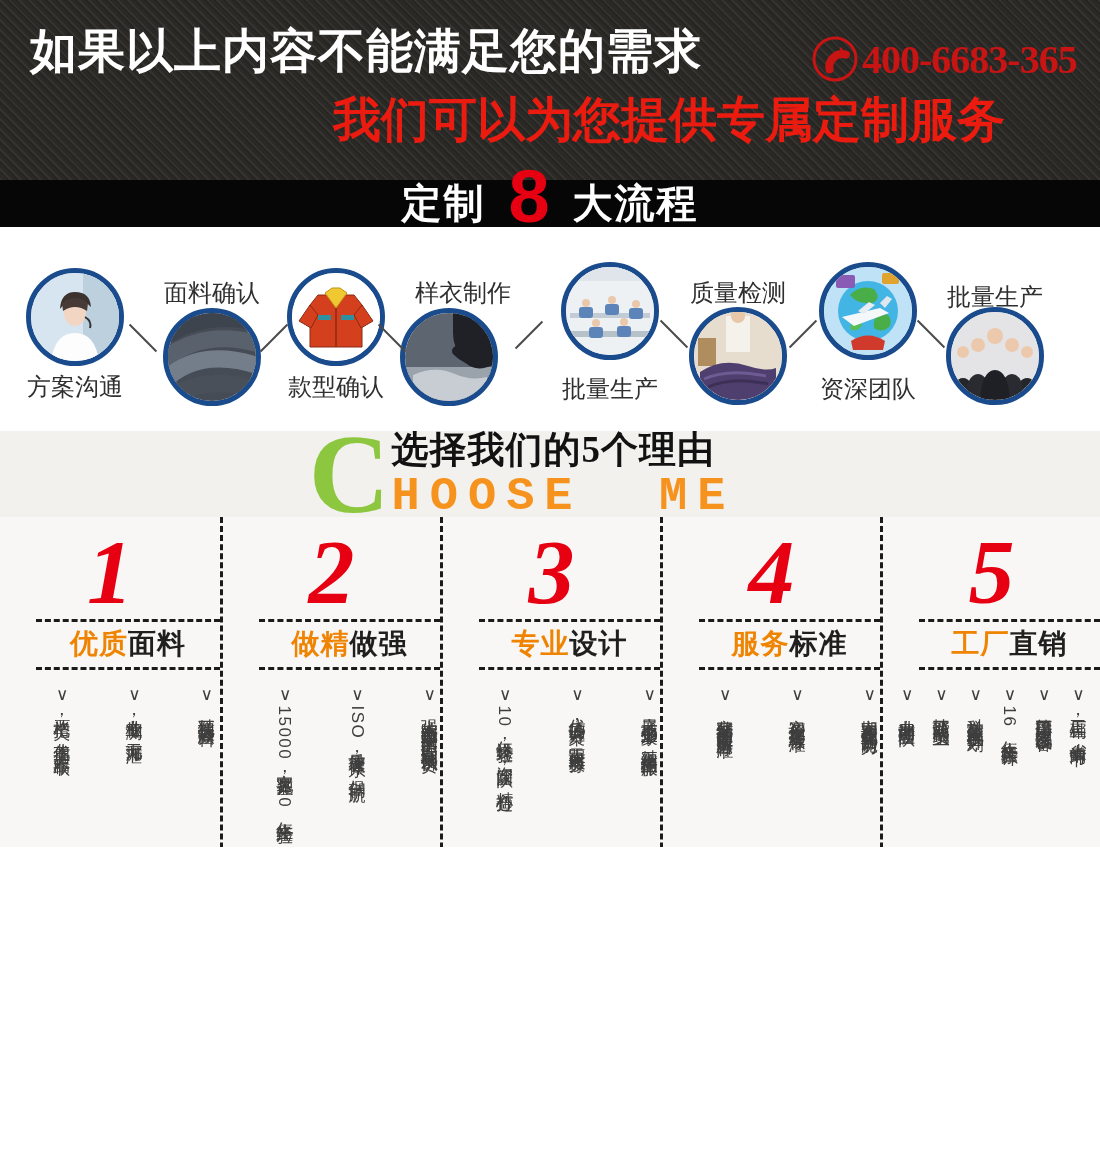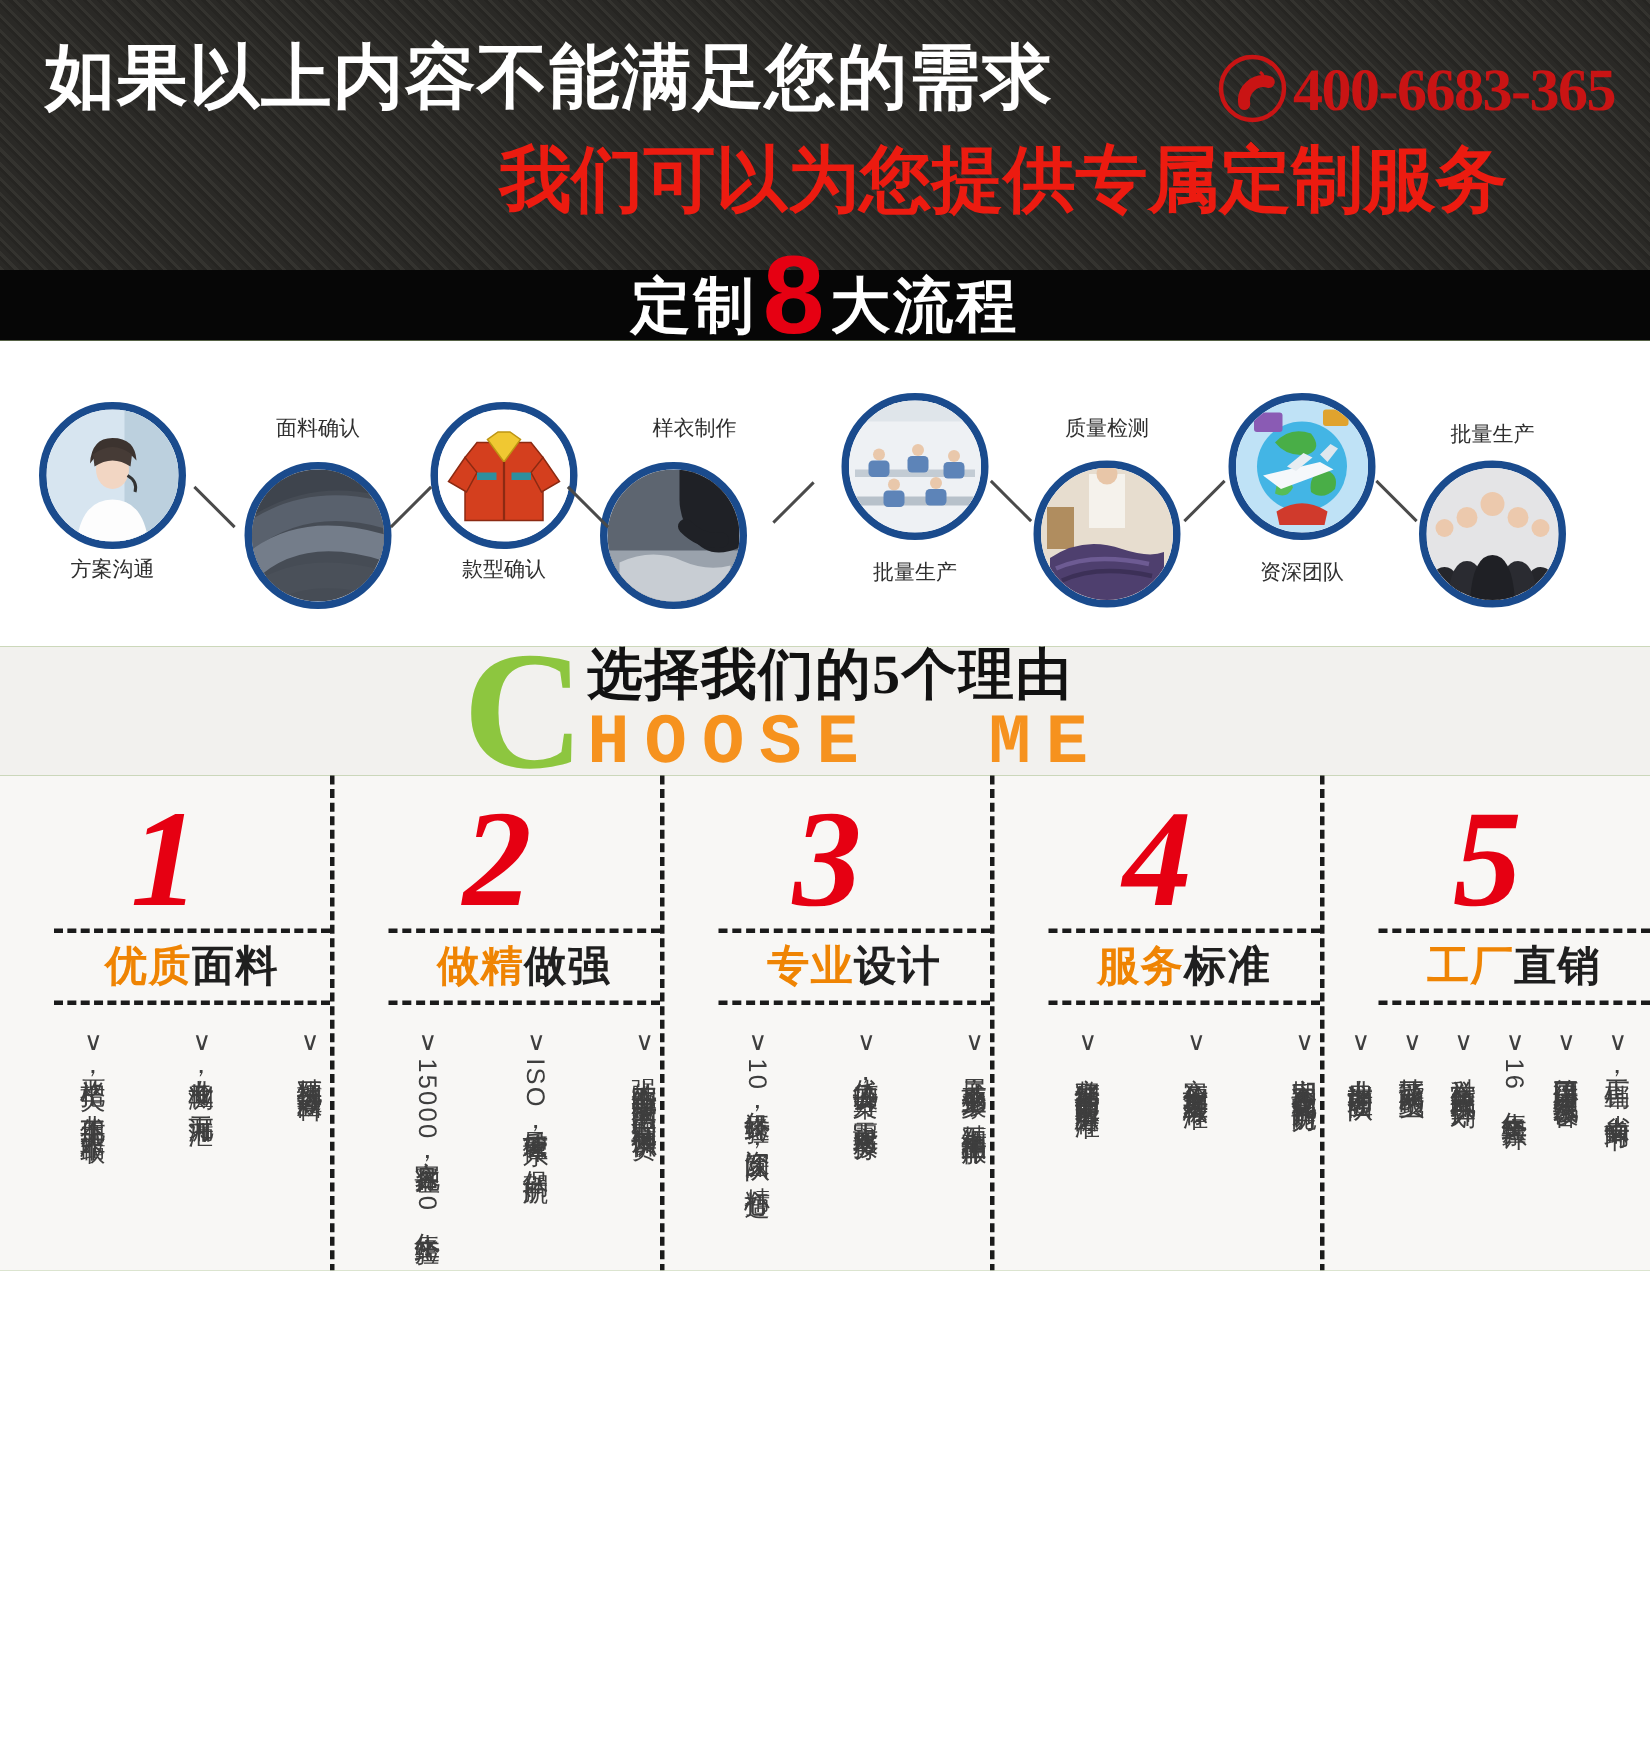--- a/index.html
+++ b/index.html
@@ -1,42 +1,42 @@
 <!DOCTYPE html>
 <html><head>
 <meta charset="utf-8">
 <style>
   html,body{margin:0;padding:0;background:#ffffff;}
-  .page{position:relative;width:1100px;height:847px;overflow:hidden;background:#4d7c0f;
+  .page{position:relative;width:1100px;height:847px;overflow:hidden;background:#a21caf;
         font-family:"Liberation Sans",sans-serif;}
 
   
   .banner{position:relative;width:100%;height:180px;background:#2c2b29;
     background-image:repeating-linear-gradient(45deg,#34332f 0 2px,#2a2926 2px 5px,#262522 5px 7px);}
   .headline1{position:absolute;left:30px;top:20px;font-size:47px;font-weight:900;color:#ffffff;
     letter-spacing:1px;white-space:nowrap;}
   .phone-wrap{position:absolute;left:810px;top:34px;display:flex;align-items:center;}
   .phone-ico{width:50px;height:50px;flex:0 0 auto;}
   .phone-number{font-family:"Liberation Serif",serif;font-weight:700;font-size:40px;color:#c91414;
     margin-left:2px;white-space:nowrap;letter-spacing:-1px;}
   .headline2{position:absolute;left:333px;top:88px;font-size:48px;font-weight:900;color:#ec1b10;
     white-space:nowrap;}
 
   
   .process-bar{position:relative;width:100%;height:47px;background:#060606;display:flex;
-    justify-content:center;align-items:center;overflow:visible;z-index:2;}
+    justify-content:center;align-items:center;overflow:visible;z-index:2;gap:19px;}
   .bar-pre,.bar-post{font-size:40px;font-weight:900;color:#ffffff;letter-spacing:2px;}
   .bar-big{font-size:74px;font-weight:900;color:#e60012;line-height:40px;margin:-14px 4px 0 4px;}
 
   
   .process{position:relative;width:100%;height:204px;background:#ffffff;}
   .step-circle{position:absolute;width:88px;height:88px;border:5px solid #1a4b8d;border-radius:50%;
     background:#fff;box-shadow:inset 0 0 0 2px #ffffff;overflow:hidden;}
   .step-circle svg{display:block;width:88px;height:88px;}
-  .step-label{position:absolute;width:120px;text-align:center;font-size:14px;color:#2f2f2f;white-space:nowrap;}
+  .step-label{position:absolute;width:120px;text-align:center;font-size:24px;color:#2f2f2f;white-space:nowrap;}
   .conn{position:absolute;width:38px;height:0;border-top:2px solid #4a4a4a;}
   .rot45{transform:rotate(45deg);} .rotm45{transform:rotate(-45deg);}
   .s1{left:26px;top:41px;} .s2{left:163px;top:81px;} .s3{left:287px;top:41px;} .s4{left:400px;top:81px;}
   .s5{left:561px;top:35px;} .s6{left:689px;top:80px;} .s7{left:819px;top:35px;} .s8{left:946px;top:80px;}
   .lb1{left:15px;top:144px;} .lb2{left:152px;top:50px;} .lb3{left:276px;top:144px;} .lb4{left:403px;top:50px;}
   .lb5{left:550px;top:146px;} .lb6{left:678px;top:50px;} .lb7{left:808px;top:146px;} .lb8{left:935px;top:54px;}
   .c12{left:124px;top:110px;} .c23{left:255px;top:110px;} .c34{left:373px;top:110px;}
   .c45{left:510px;top:107px;} .c56{left:655px;top:106px;} .c67{left:784px;top:106px;} .c78{left:912px;top:106px;}
 
   

